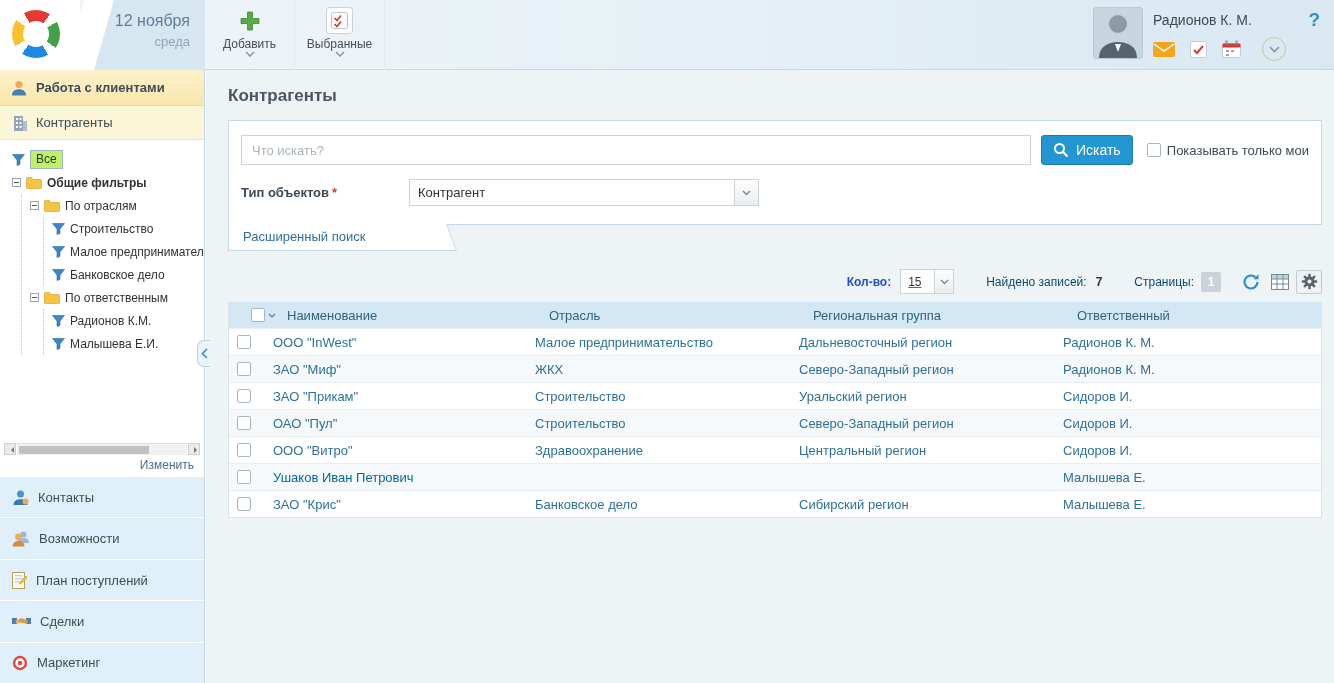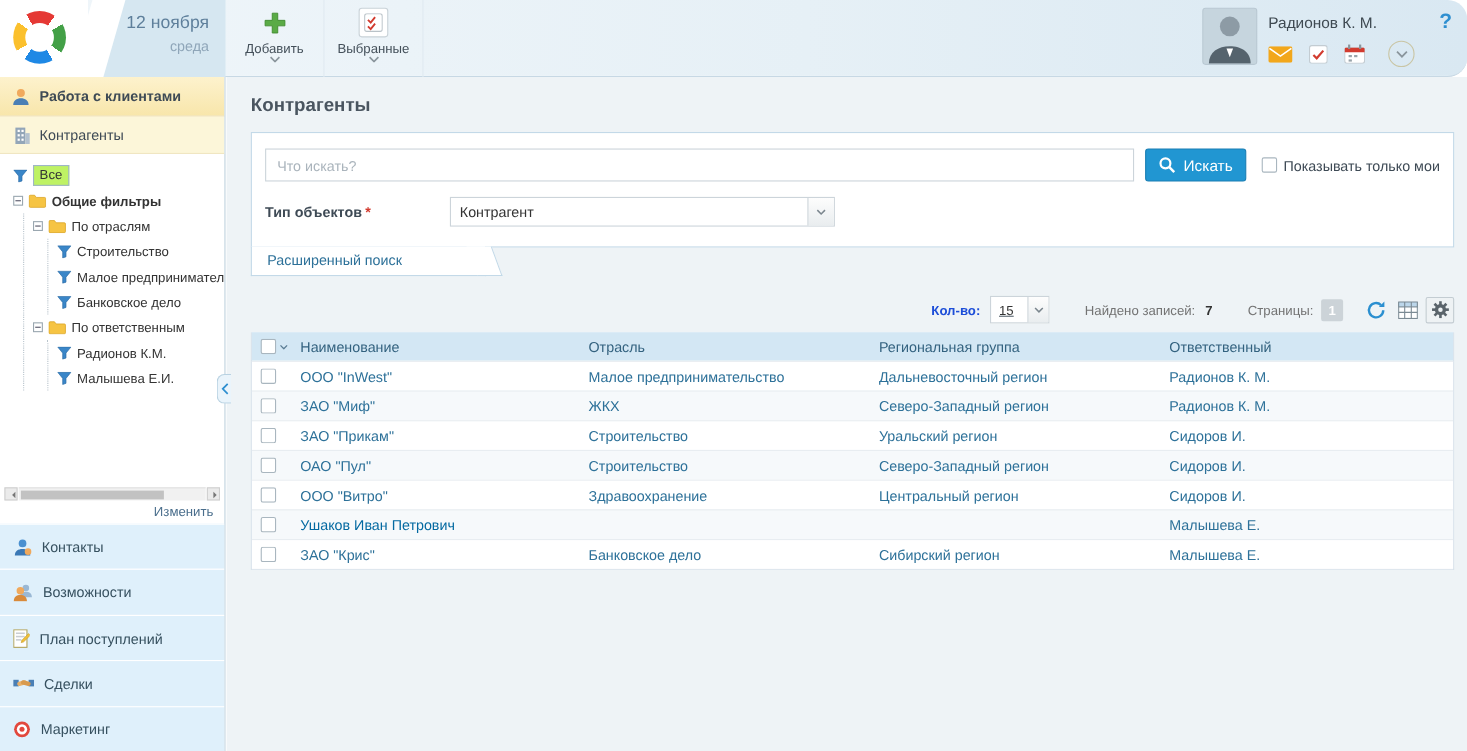--- a/index.html
+++ b/index.html
@@ -3,21 +3,21 @@
 <meta charset="utf-8">
 <style>
 * {box-sizing:border-box; margin:0; padding:0;}
 html,body {width:1334px; height:683px; overflow:hidden;}
 body {font-family:"Liberation Sans", sans-serif; font-size:13px; color:#333; background:#fff;}
 .app {position:relative; width:1334px; height:683px; overflow:hidden;}
 
 
 .topbar {position:absolute; top:0; left:0; width:100%; height:70px;
   background:linear-gradient(to right,#f0f6fa 0%,#e6f0f6 55%,#d9e8f2 100%);
-  border-bottom:1px solid #c7d8e4;border-radius:18px;}
+  border-bottom:1px solid #c7d8e4;}
 .date-block {position:absolute; left:88px; top:0; width:117px; height:70px; background:#d6e7f1;}
 .logo-slash {position:absolute; left:74px; top:0; width:30px; height:70px; background:#fff; transform:skewX(-16deg);}
 .logo-block {position:absolute; left:0; top:0; width:80px; height:70px; background:#fff;}
 .logo-ring {position:absolute; left:12px; top:10px; width:48px; height:48px; border-radius:50%;
   background:conic-gradient(from -30deg,#e53935 0 65deg,#fff 65deg 90deg,#43a047 90deg 155deg,#fff 155deg 180deg,#1e88e5 180deg 245deg,#fff 245deg 270deg,#fbc02d 270deg 335deg,#fff 335deg 360deg);}
 .logo-ring::after {content:''; position:absolute; left:11px; top:11px; width:26px; height:26px; border-radius:50%; background:#fff;}
 .date-text {position:absolute; left:88px; top:12px; width:110px; text-align:right; padding-right:8px;}
 .date-line1 {font-size:16px; color:#5e7f9b;}
 .date-line2 {font-size:13px; color:#8fa6b9; margin-top:4px;}
 
@@ -73,29 +73,29 @@
 .select .val {flex:1; padding-left:8px; color:#333; white-space:nowrap; overflow:hidden;}
 .select .dd {width:24px; height:100%; border-left:1px solid #ccd4da; background:linear-gradient(#fdfdfd,#e9edef); display:flex; align-items:center; justify-content:center; flex:none;}
 .adv-tab {position:relative; margin:-1px 0 0 22px; width:214px; height:27px; background:#fff; border:1px solid #c3d9e8; border-top:none; line-height:26px; padding-left:14px; color:#2d7199; cursor:pointer; z-index:2;}
 .adv-tab::after {content:''; position:absolute; right:-11px; top:0; width:22px; height:26px; background:#fff; border-right:1px solid #c3d9e8; border-bottom:1px solid #c3d9e8; transform:skewX(20deg);}
 
 .list-toolbar {display:flex; align-items:center; justify-content:flex-end; gap:9px; margin:18px 12px 8px 22px; font-size:12px; color:#5a6670;}
 .count-label {font-weight:bold; color:#1d4ed8;}
 .mini-select {width:54px; height:25px; border:1px solid #ccd4da; background:#fff; display:flex; align-items:center; cursor:pointer;text-decoration:underline;}
 .mini-select .val {flex:1; padding-left:7px; color:#333;}
 .mini-select .dd {width:19px; height:100%; border-left:1px solid #ccd4da; background:linear-gradient(#fdfdfd,#e9edef); display:flex; align-items:center; justify-content:center; flex:none;}
-.found-label,.pages-label {color:#737373;}
+.found-label,.pages-label {color:#0c4a6e;}
 .found-value {font-weight:bold; color:#333;}
 .page-chip {width:20px; height:20px; background:#ccd3d8; color:#fff; font-weight:bold; display:flex; align-items:center; justify-content:center; border-radius:2px; margin-left:-2px;}
 .tool-icons {display:flex; align-items:center; gap:3px; margin-left:8px;}
 .icon-btn {width:26px; height:24px; display:flex; align-items:center; justify-content:center; cursor:pointer;}
 .icon-btn.boxed {border:1px solid #c3ccd2; background:#eef2f4; border-radius:2px;}
 
 .table {margin:0 12px 0 22px; background:#fff; border:1px solid #d7e2ea; border-top:none;}
-.thead {display:flex; background:#d3e7f4; height:26px; align-items:center; color:#33627f;}
+.thead {display:flex; background:#d3e7f4; height:26px; align-items:center; color:#33627f;padding-left:14px;}
 .tcell {padding-left:8px; overflow:hidden; white-space:nowrap;}
 .cb-cell {width:36px; flex:none; display:flex; align-items:center; gap:3px;}
 .cell-name {width:262px; flex:none;}
 .cell-industry {width:264px; flex:none;}
 .cell-region {width:264px; flex:none;}
 .cell-owner {flex:1;}
 .trow {display:flex; height:27px; align-items:center; border-top:1px solid #e8edf1; background:#fff; color:#2d7199;}
 .trow.alt {background:#f6f9fb;}
 .trow .cell-name.person {color:#0369a1;}
 .link {cursor:pointer;}

